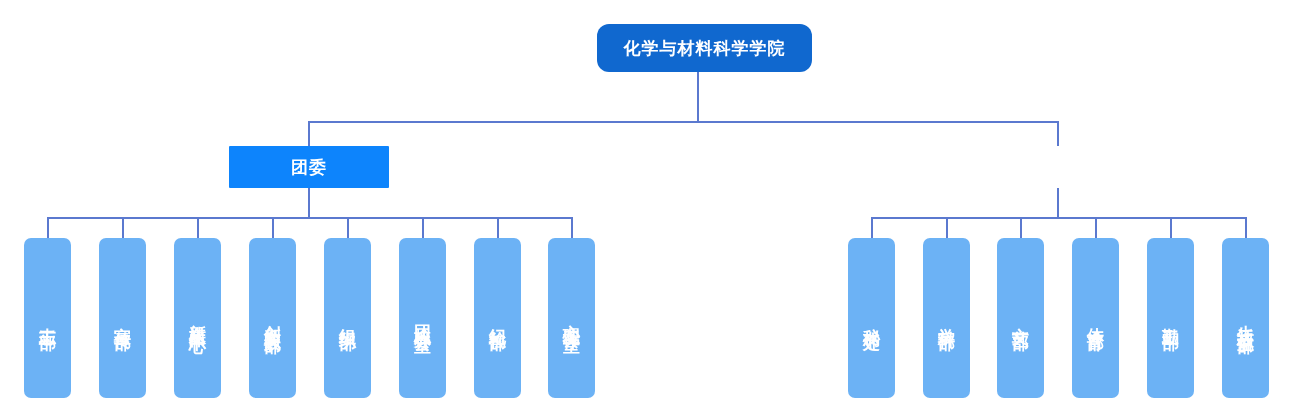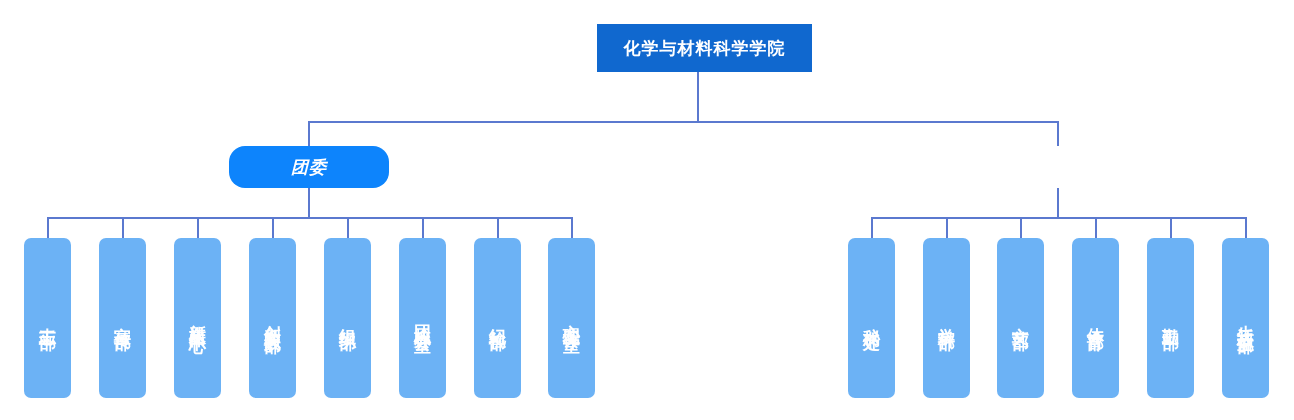--- a/index.html
+++ b/index.html
@@ -44,28 +44,27 @@
     justify-content: center;
     color: #ffffff;
     font-weight: bold;
     letter-spacing: 1px;
     border-radius: 6px;
   }
 
   .node.root {
     background: #1068cf;
     font-size: 17px;
-    border-radius: 0;
+    border-radius: 12px;
   }
 
   .node.branch {
     background: #0d84fc;
     font-size: 17px;
-    border-radius: 16px;
-    font-style: italic;
+    border-radius: 1px;
   }
 
   .node.leaf {
     background: #6cb2f5;
     font-size: 17px;
     border-radius: 7px;
     writing-mode: vertical-rl;
     text-orientation: upright;
     letter-spacing: 3px;
     line-height: 1;

